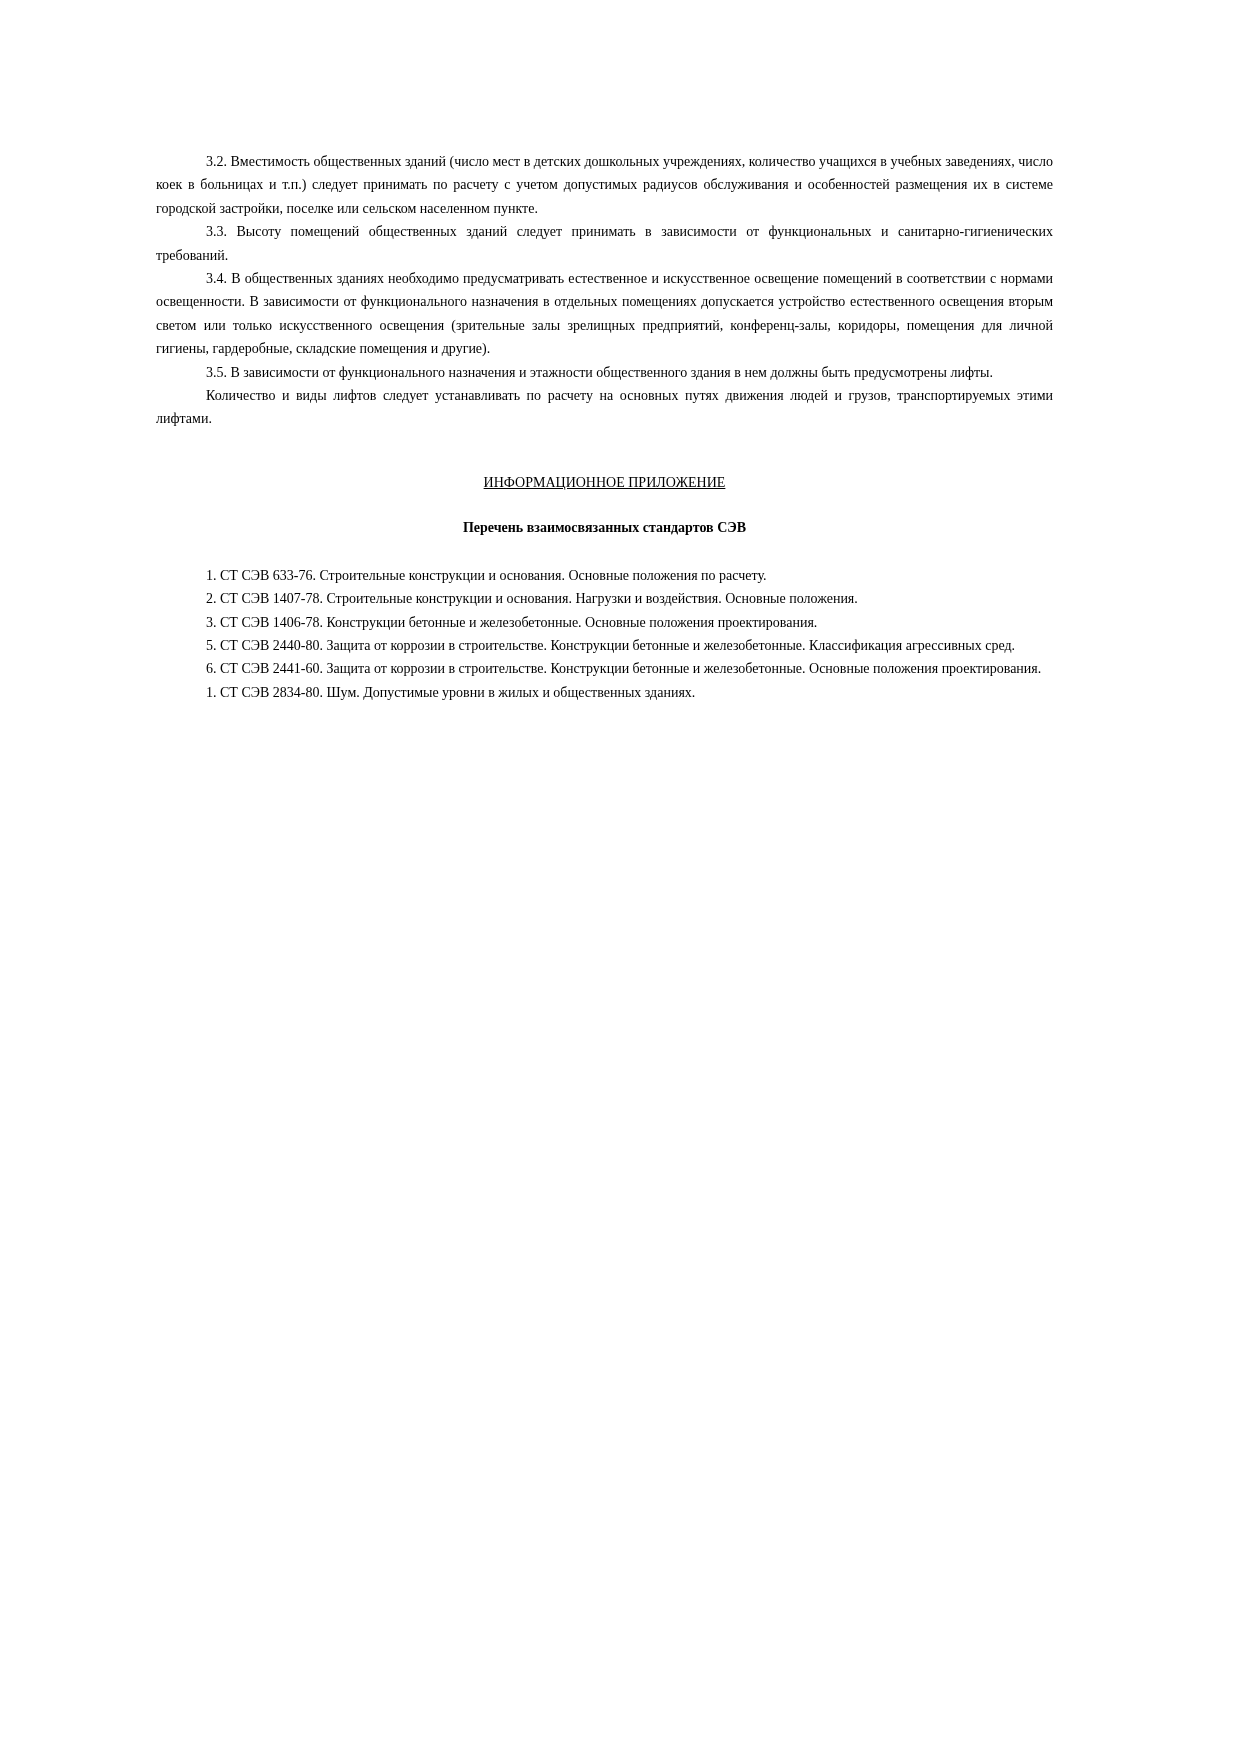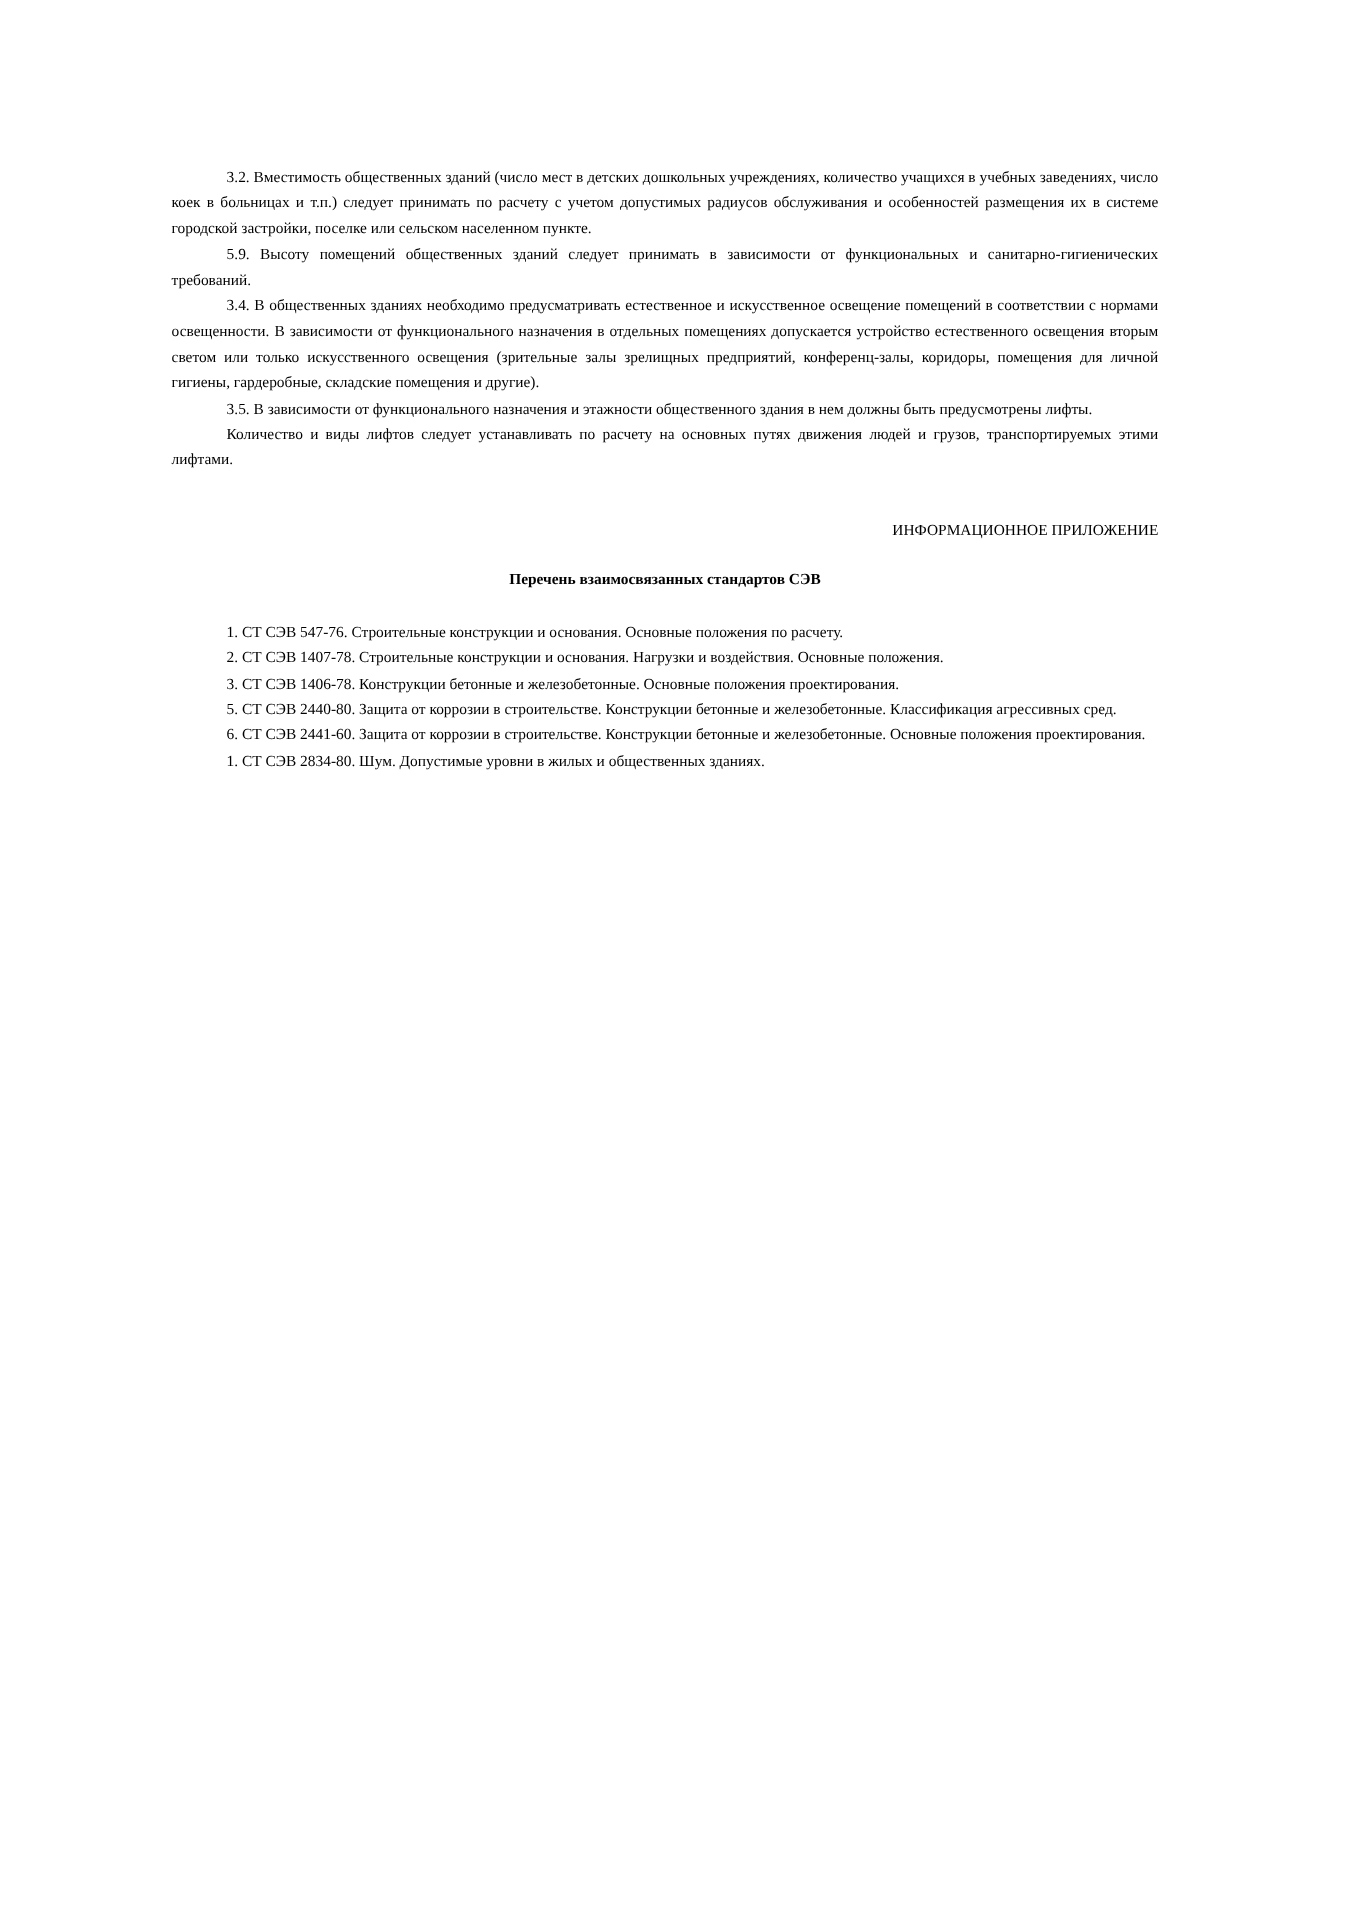--- a/index.html
+++ b/index.html
@@ -25,51 +25,52 @@
     line-height: 23.4px;
   }
   .para {
     margin: 0;
     text-indent: 50px;
     text-align: justify;
   }
   .appendix-label {
     margin: 40px 0 0 0;
     text-indent: 0;
-    text-align: right;
+    text-align: center;
+    text-decoration: underline;
   }
   .list-title {
     margin: 22px 0 0 0;
     text-indent: 0;
     text-align: center;
     font-weight: bold;
     font-family: Liberation Serif, serif;
   }
   .standards {
     margin-top: 24px;
   }
 </style>
 </head>
 <body>
 
 <div class="page">
   <div class="content">
 
     <p class="para">3.2. Вместимость общественных зданий (число мест в детских дошкольных учреждениях, количество учащихся в учебных заведениях, число коек в больницах и т.п.) следует принимать по расчету с учетом допустимых радиусов обслуживания и особенностей размещения их в системе городской застройки, поселке или сельском населенном пункте.</p>
-    <p class="para">5.9. Высоту помещений общественных зданий следует принимать в зависимости от функциональных и санитарно-гигиенических требований.</p>
+    <p class="para">3.3. Высоту помещений общественных зданий следует принимать в зависимости от функциональных и санитарно-гигиенических требований.</p>
     <p class="para">3.4. В общественных зданиях необходимо предусматривать естественное и искусственное освещение помещений в соответствии с нормами освещенности. В зависимости от функционального назначения в отдельных помещениях допускается устройство естественного освещения вторым светом или только искусственного освещения (зрительные залы зрелищных предприятий, конференц-залы, коридоры, помещения для личной гигиены, гардеробные, складские помещения и другие).</p>
     <p class="para">3.5. В зависимости от функционального назначения и этажности общественного здания в нем должны быть предусмотрены лифты.</p>
     <p class="para">Количество и виды лифтов следует устанавливать по расчету на основных путях движения людей и грузов, транспортируемых этими лифтами.</p>
 
     <p class="para appendix-label">ИНФОРМАЦИОННОЕ ПРИЛОЖЕНИЕ</p>
 
     <p class="para list-title">Перечень взаимосвязанных стандартов СЭВ</p>
 
     <div class="standards">
-      <p class="para">1. СТ СЭВ 547-76. Строительные конструкции и основания. Основные положения по расчету.</p>
+      <p class="para">1. СТ СЭВ 633-76. Строительные конструкции и основания. Основные положения по расчету.</p>
       <p class="para">2. СТ СЭВ 1407-78. Строительные конструкции и основания. Нагрузки и воздействия. Основные положения.</p>
       <p class="para">3. СТ СЭВ 1406-78. Конструкции бетонные и железобетонные. Основные положения проектирования.</p>
       <p class="para">5. СТ СЭВ 2440-80. Защита от коррозии в строительстве. Конструкции бетонные и железобетонные. Классификация агрессивных сред.</p>
       <p class="para">6. СТ СЭВ 2441-60. Защита от коррозии в строительстве. Конструкции бетонные и железобетонные. Основные положения проектирования.</p>
       <p class="para">1. СТ СЭВ 2834-80. Шум. Допустимые уровни в жилых и общественных зданиях.</p>
     </div>
 
   </div>
 </div>
 

